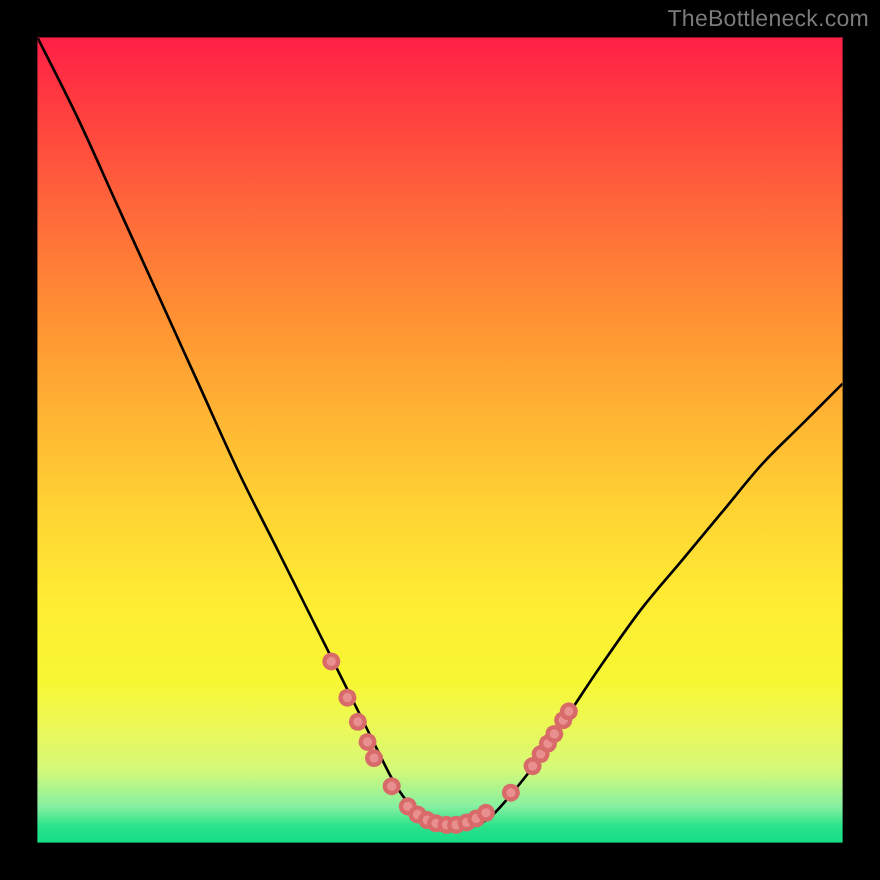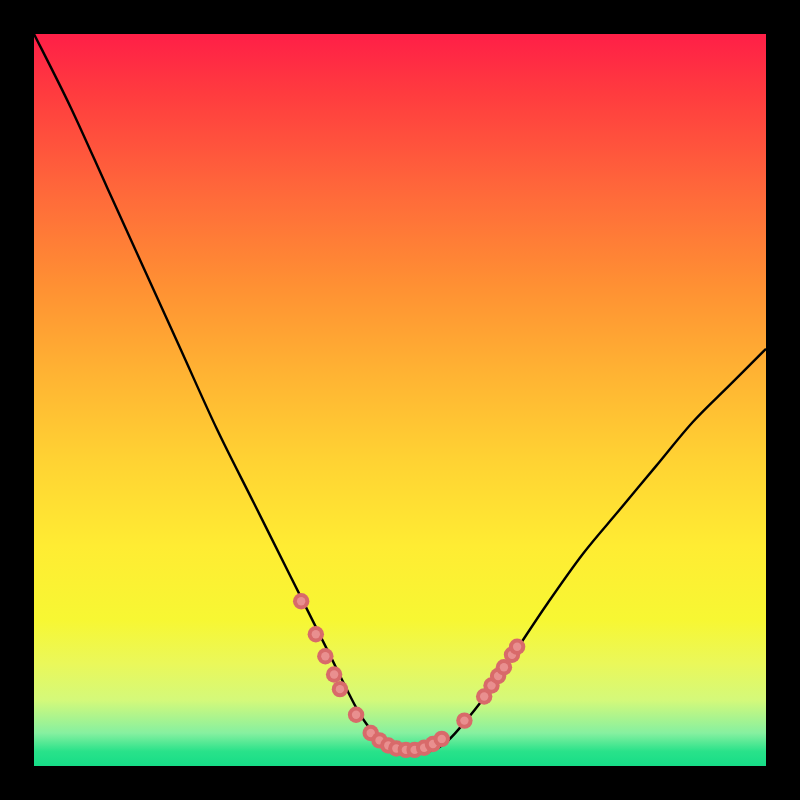--- a/index.html
+++ b/index.html
@@ -107,13 +107,14 @@
           <circle cx="464.09" cy="641.96" r="4.2" fill="#e98f8f"></circle>
           <circle cx="469.94" cy="633.18" r="8.2" fill="#d86a6a"></circle>
           <circle cx="469.94" cy="633.18" r="4.2" fill="#e98f8f"></circle>
           <circle cx="478.00" cy="620.74" r="8.2" fill="#d86a6a"></circle>
           <circle cx="478.00" cy="620.74" r="4.2" fill="#e98f8f"></circle>
           <circle cx="483.12" cy="612.68" r="8.2" fill="#d86a6a"></circle>
           <circle cx="483.12" cy="612.68" r="4.2" fill="#e98f8f"></circle>
         </g>
     </svg>
   </div>
+  <div class="watermark">TheBottleneck.com</div>
 </div>
 
 </body></html>

